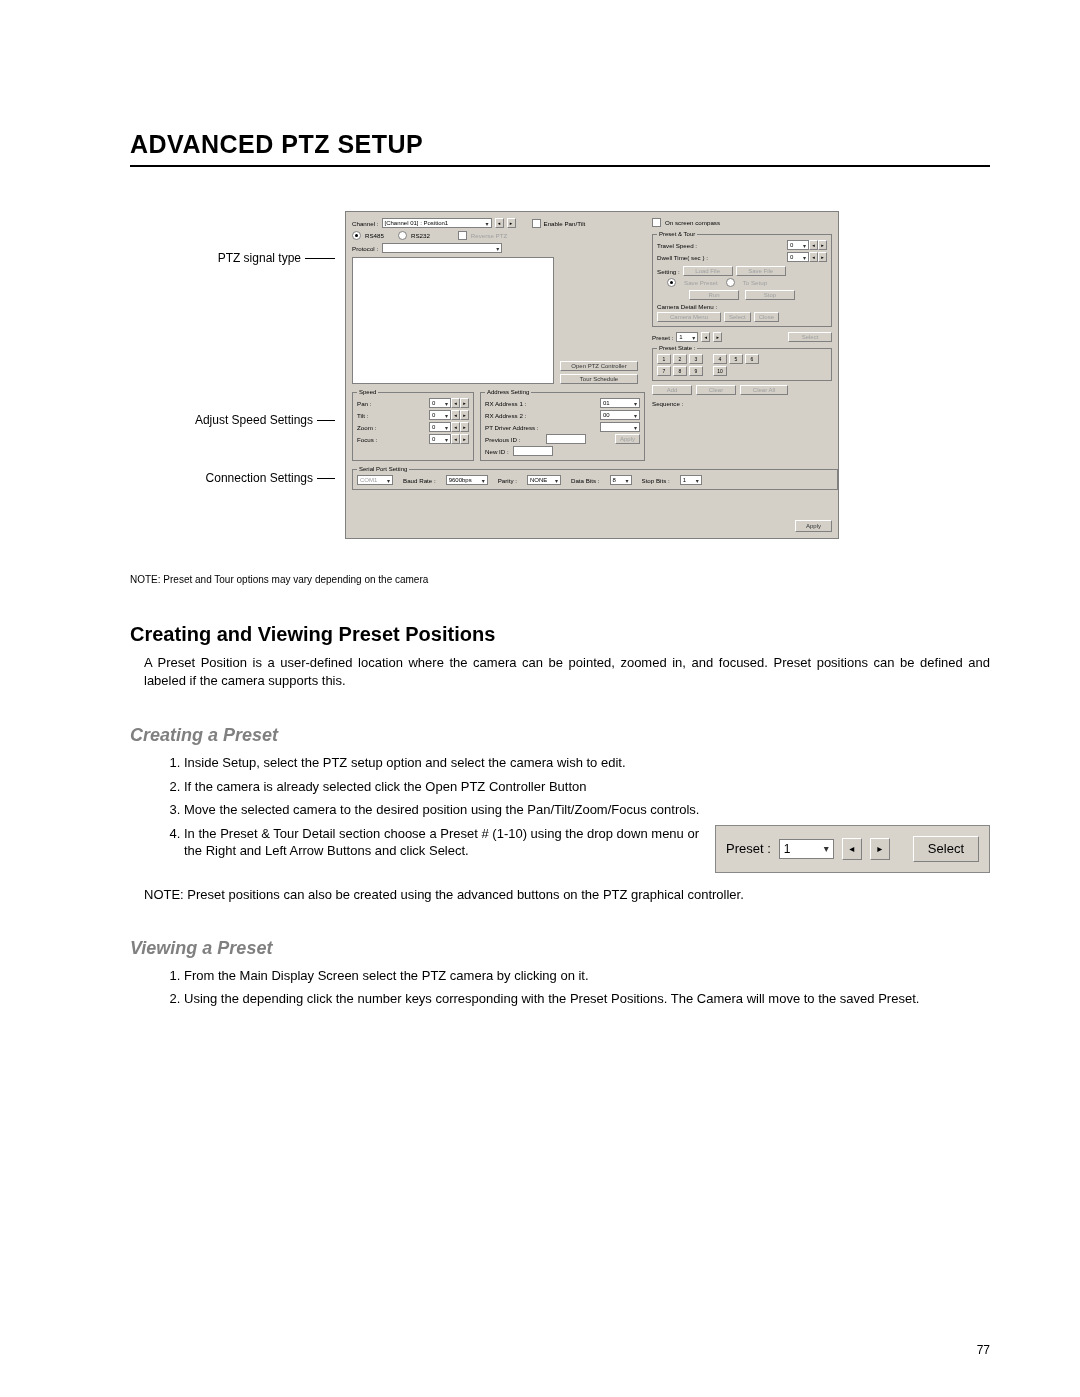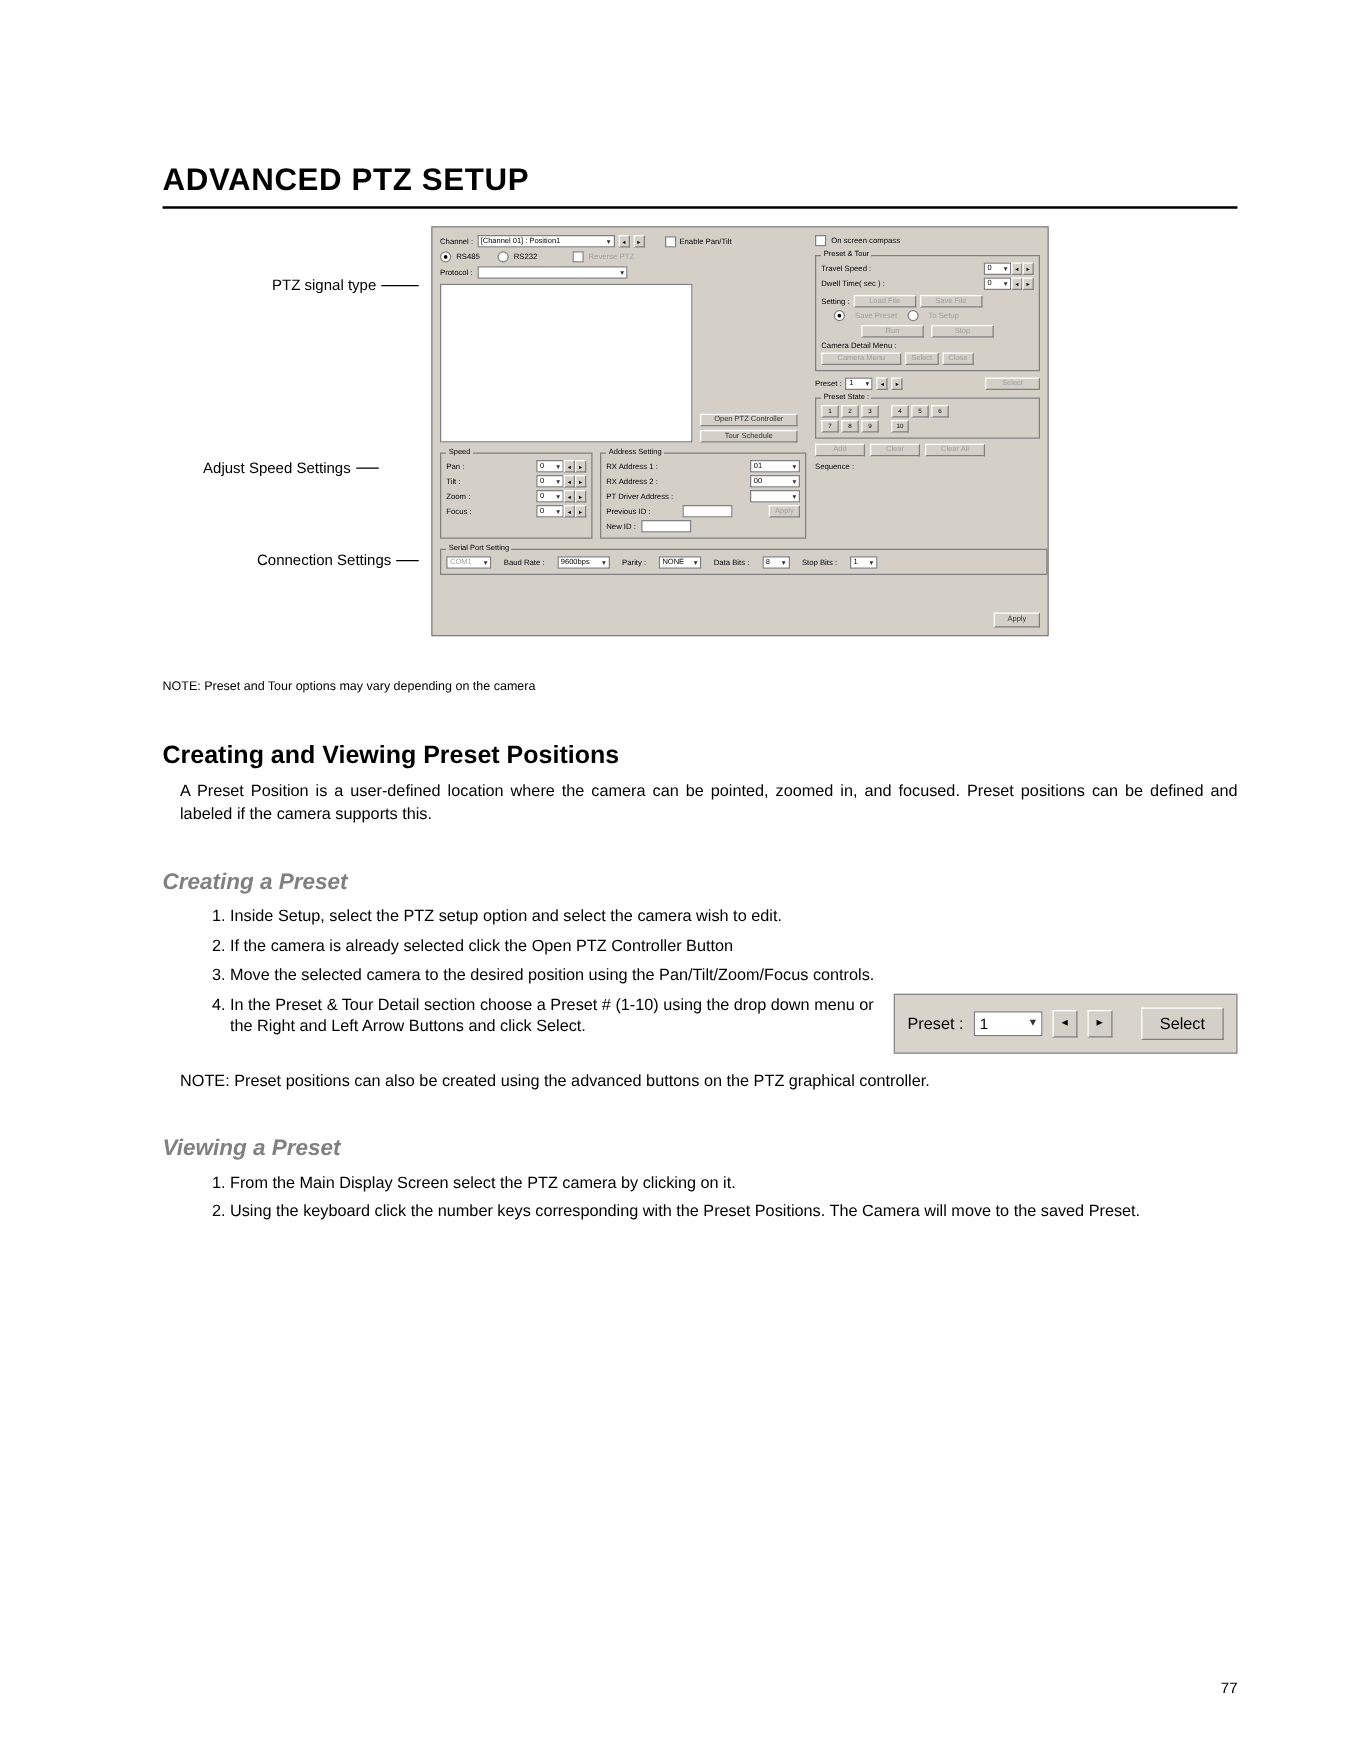--- a/index.html
+++ b/index.html
@@ -19,21 +19,21 @@
   }
   h1.page-title {
     font-size: 25px;
     font-weight: bold;
     letter-spacing: 0.5px;
     margin: 0 0 10px 0;
     border-bottom: 2px solid #000;
     padding-bottom: 6px;
   }
   .figure-area {
-    margin-top: 14px;
+    margin-top: 44px;
     position: relative;
     height: 345px;
   }
   .callout {
     position: absolute;
     font-size: 12px;
     text-align: right;
     white-space: nowrap;
   }
   .callout .line {
@@ -191,21 +191,21 @@
 <body>
 
 <div class="page">
   <h1 class="page-title">ADVANCED PTZ SETUP</h1>
 
   <div class="figure-area">
 
     <div class="callout" style="left:0; top:40px; width:205px;">
       <span>PTZ signal type</span><span class="line" style="width:30px;"></span>
     </div>
-    <div class="callout" style="left:0; top:186px; width:205px;text-align:center;">
+    <div class="callout" style="left:0; top:202px; width:205px;">
       <span>Adjust Speed Settings</span><span class="line" style="width:18px;"></span>
     </div>
     <div class="callout" style="left:0; top:260px; width:205px;">
       <span>Connection Settings</span><span class="line" style="width:18px;"></span>
     </div>
 
     <div class="dialog">
 
       <div class="row" style="gap:3px;">
         <span class="lbl">Channel :</span>
@@ -423,17 +423,17 @@
       </div>
       <span>In the Preset &amp; Tour Detail section choose a Preset # (1-10) using the drop down menu or the Right and Left Arrow Buttons and click Select.</span>
       <div style="clear:both;"></div>
     </li>
   </ol>
   <div class="stepnote">NOTE: Preset positions can also be created using the advanced buttons on the PTZ graphical controller.</div>
 
   <h3 class="sub">Viewing a Preset</h3>
   <ol class="steps">
     <li>From the Main Display Screen select the PTZ camera by clicking on it.</li>
-    <li>Using the keyboard click the number keys corresponding with the Preset Positions.  The Camera will move to the saved Preset.</li>
+    <li>Using the depending click the number keys corresponding with the Preset Positions.  The Camera will move to the saved Preset.</li>
   </ol>
 
   <div class="page-num">77</div>
 </div>
 
 </body></html>

